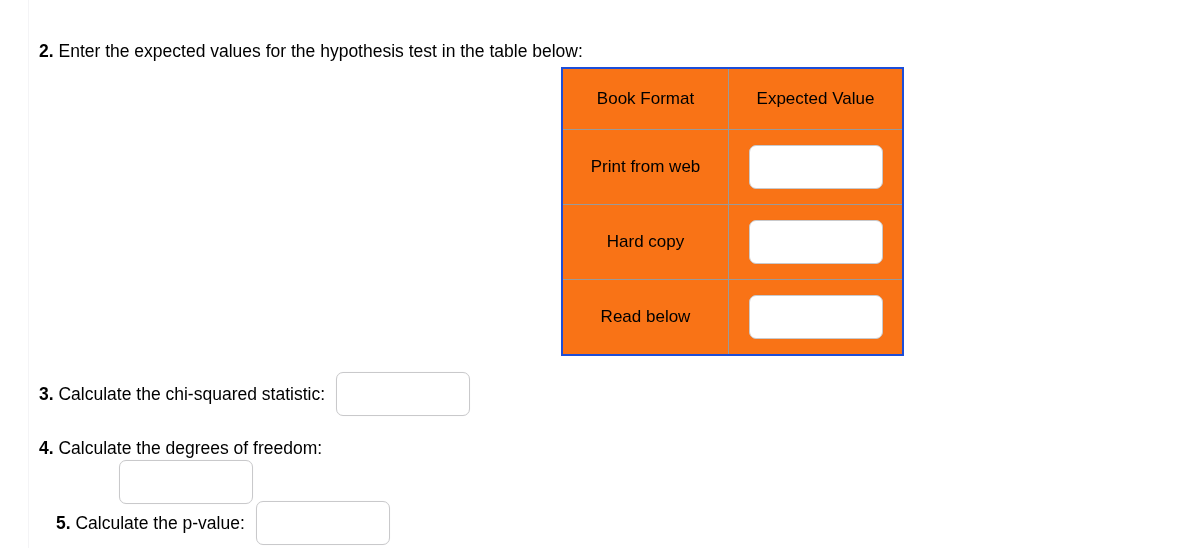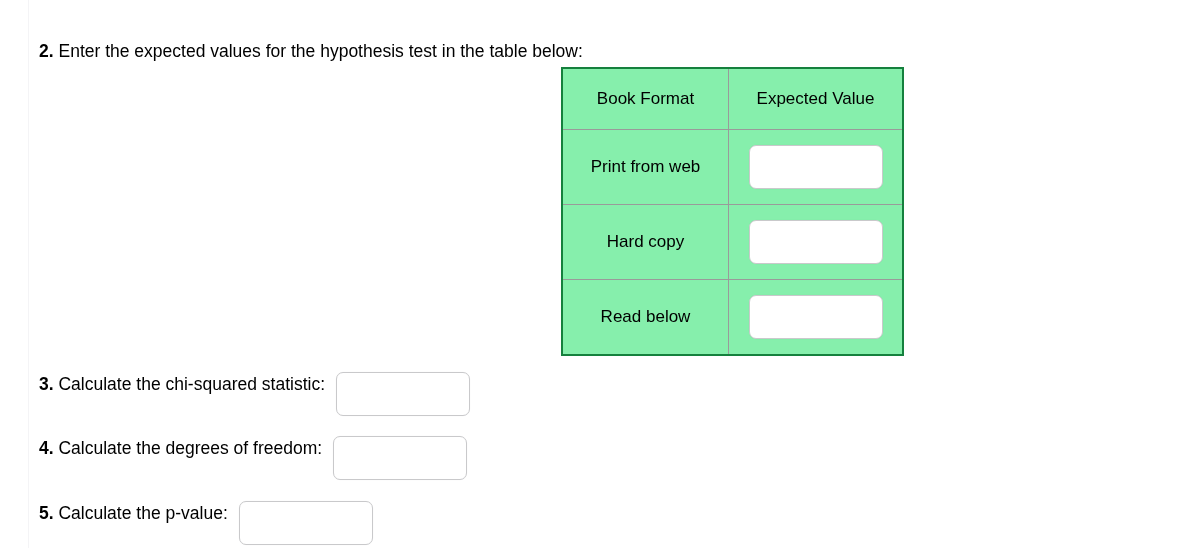--- a/index.html
+++ b/index.html
@@ -54,22 +54,22 @@
   }
 
   
   .table-wrap {
     position: absolute;
     left: 561px;
     top: 67px;
   }
   table.expected-table {
     border-collapse: collapse;
-    border: 2px solid #15803d;
-    background: #86efac;
+    border: 2px solid #1d4ed8;
+    background: #f97316;
   }
   table.expected-table td {
     border: 1px solid #9a9a9a;
     padding: 0;
     margin: 0;
     text-align: center;
     vertical-align: middle;
     font-size: 17px;
     font-weight: normal;
     color: #000000;
@@ -99,35 +99,35 @@
   .answer-box.cell-box {
     width: 134px;
     height: 44px;
     vertical-align: middle;
   }
 
   
   .qrow {
     position: absolute;
     display: flex;
-    align-items: flex-start;
+    align-items: center;
     white-space: nowrap;
   }
   .qrow .qlabel {
     font-size: 17.5px;
     line-height: 24px;
   }
   .qrow .answer-box.inline-box {
     margin-left: 11px;
     width: 134px;
     height: 44px;
   }
   #q3 { left: 39px; top: 372px; }
-  #q4 { left: 39px; top: 436px; }
-  #q5 { left: 39px; top: 501px; }
+  #q4 { left: 39px; top: 436px; flex-direction: column; }
+  #q5 { left: 56px; top: 501px; }
 </style>
 </head>
 <body>
 
 <div class="page">
 
   <div class="margin-rule"></div>
 
   <div class="q2-heading">
     <span class="qnum">2.</span>

